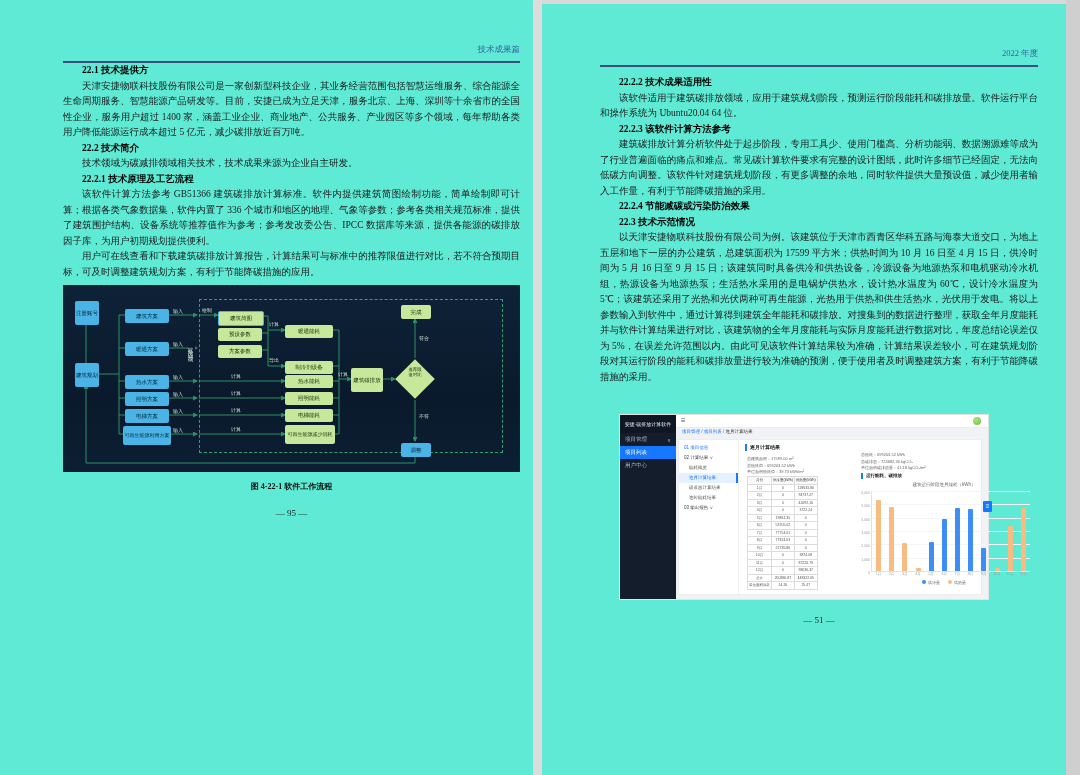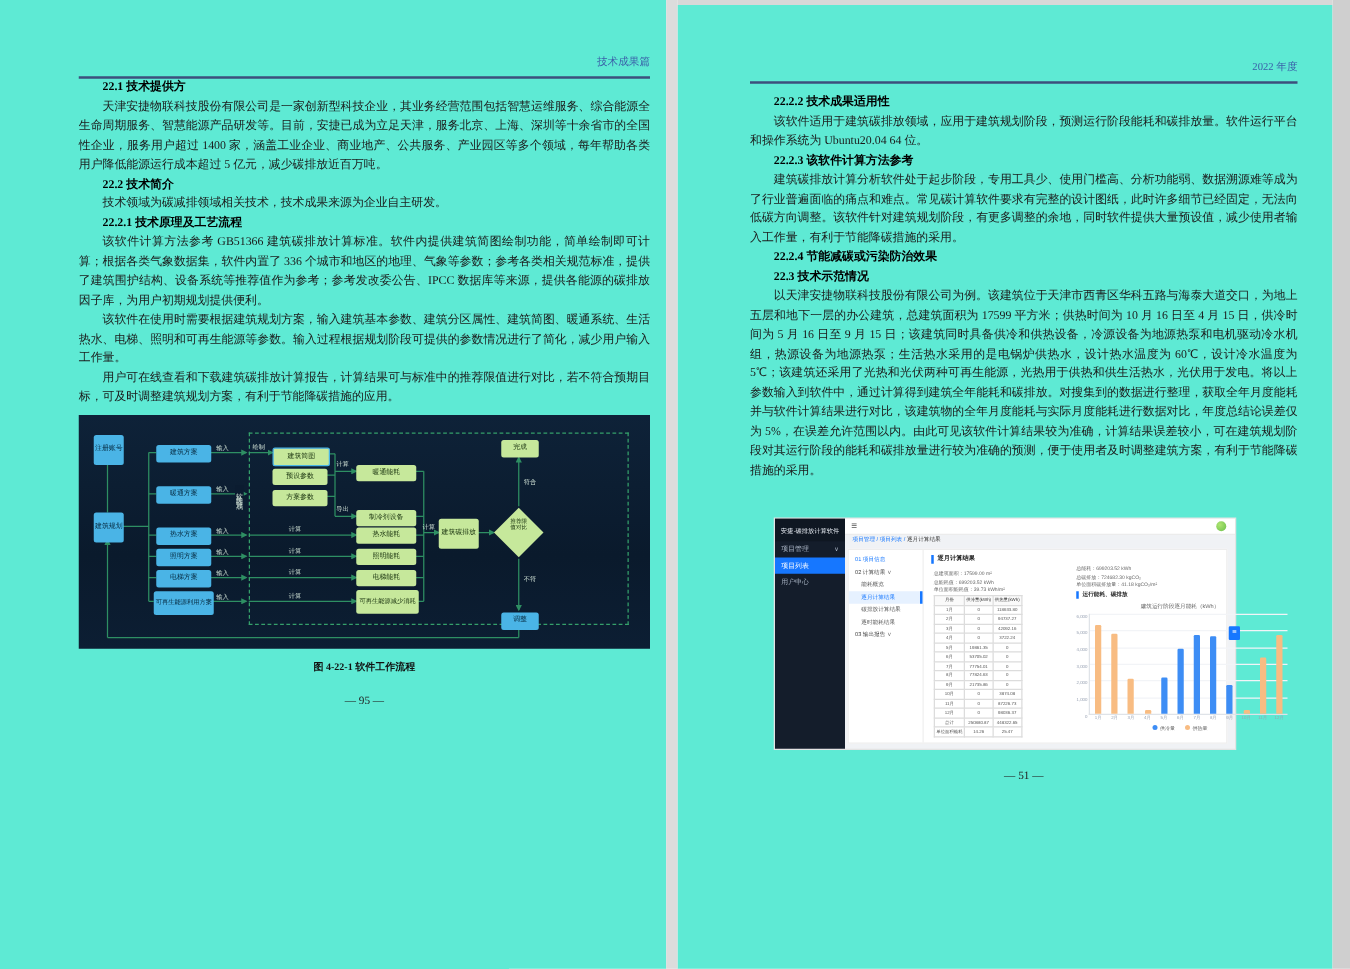--- a/index.html
+++ b/index.html
@@ -118,21 +118,20 @@
     <div class="content-l">
       <div class="run-head rh-right">
         <span>技术成果篇</span>
       </div>
       <p class="h">22.1 技术提供方</p>
       <p class="p">天津安捷物联科技股份有限公司是一家创新型科技企业，其业务经营范围包括智慧运维服务、综合能源全生命周期服务、智慧能源产品研发等。目前，安捷已成为立足天津，服务北京、上海、深圳等十余省市的全国性企业，服务用户超过 1400 家，涵盖工业企业、商业地产、公共服务、产业园区等多个领域，每年帮助各类用户降低能源运行成本超过 5 亿元，减少碳排放近百万吨。</p>
       <p class="h">22.2 技术简介</p>
       <p class="p">技术领域为碳减排领域相关技术，技术成果来源为企业自主研发。</p>
       <p class="h">22.2.1 技术原理及工艺流程</p>
       <p class="p">该软件计算方法参考 GB51366 建筑碳排放计算标准。软件内提供建筑简图绘制功能，简单绘制即可计算；根据各类气象数据集，软件内置了 336 个城市和地区的地理、气象等参数；参考各类相关规范标准，提供了建筑围护结构、设备系统等推荐值作为参考；参考发改委公告、IPCC 数据库等来源，提供各能源的碳排放因子库，为用户初期规划提供便利。</p>
-      <p class="p">该软件在使用时需要根据建筑规划方案，输入建筑基本参数、建筑分区属性、建筑简图、暖通系统、生活热水、电梯、照明和可再生能源等参数。输入过程根据规划阶段可提供的参数情况进行了简化，减少用户输入工作量。</p>
       <p class="p">用户可在线查看和下载建筑碳排放计算报告，计算结果可与标准中的推荐限值进行对比，若不符合预期目标，可及时调整建筑规划方案，有利于节能降碳措施的应用。</p>
 
       <div class="flow">
         <svg width="457" height="187">
           <defs>
             <marker id="arr" markerWidth="5" markerHeight="5" refX="4" refY="2.5" orient="auto">
               <path d="M0,0 L5,2.5 L0,5 z" fill="#2e8f63"></path>
             </marker>
           </defs>
           <g stroke="#2e8f63" stroke-width="1" fill="none">

